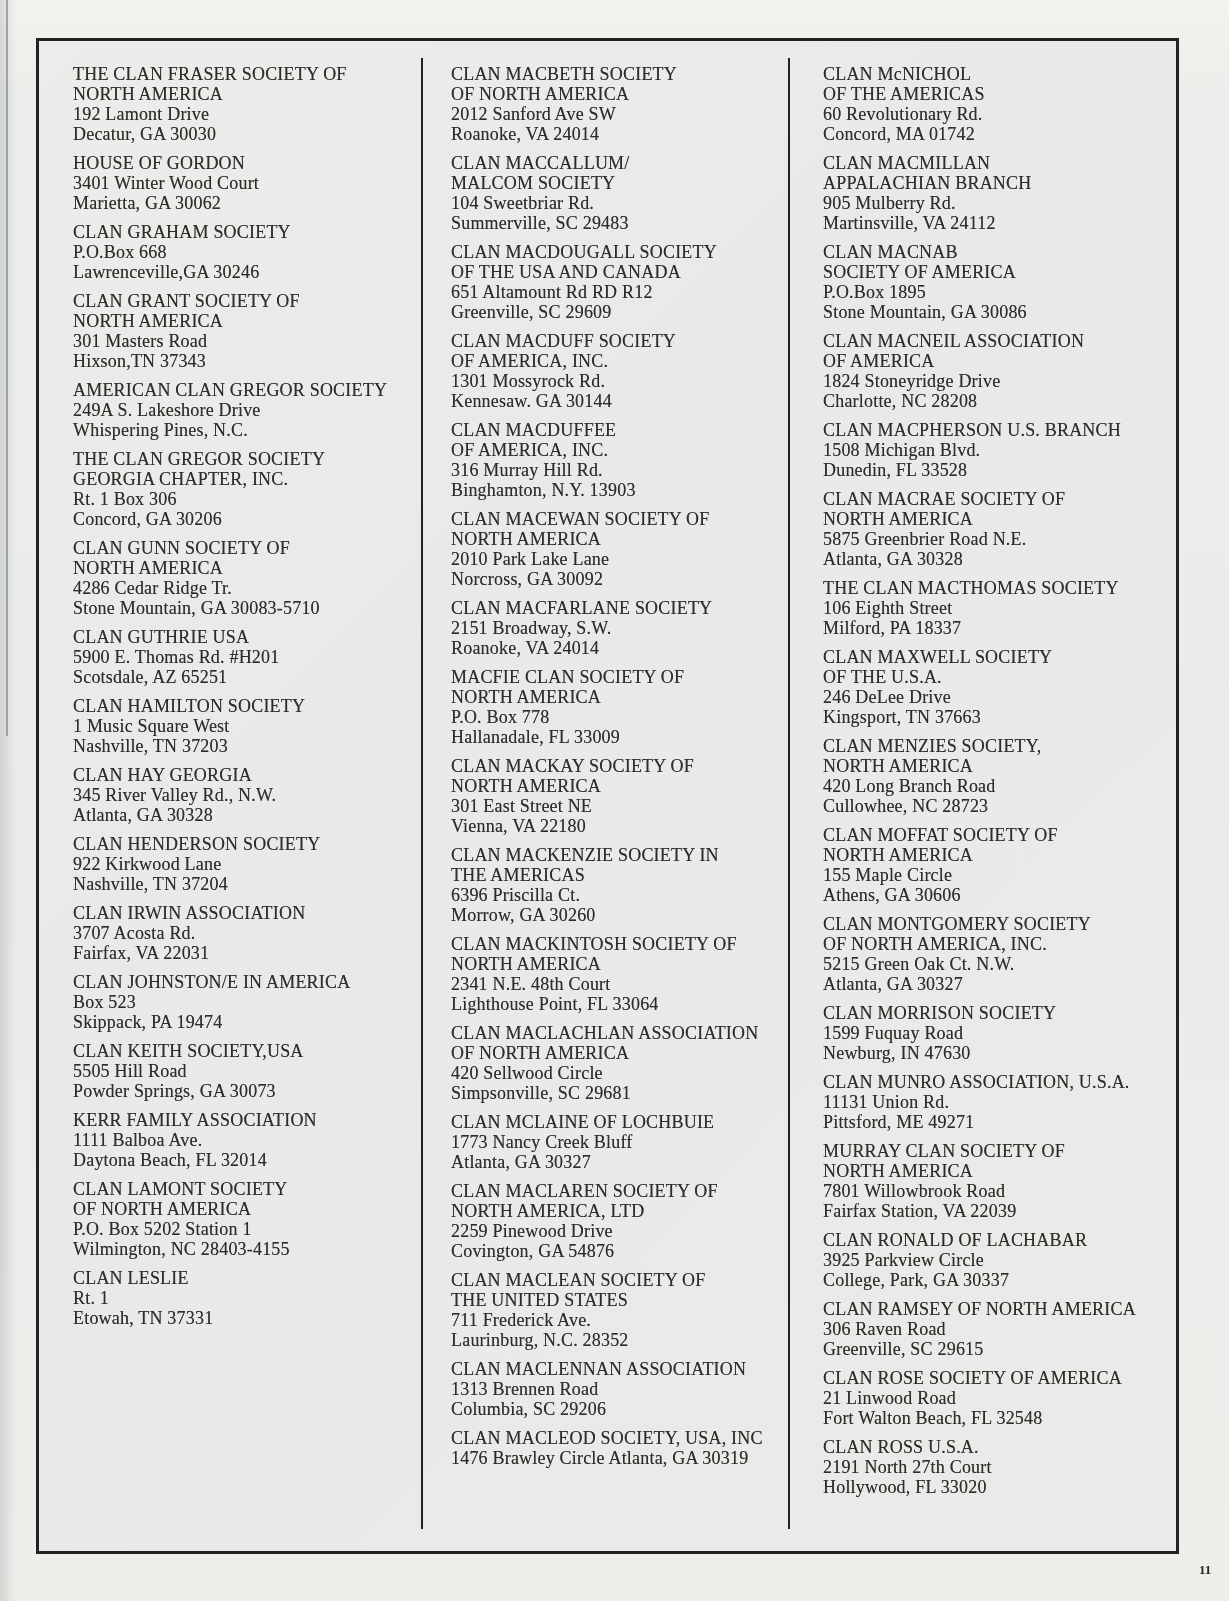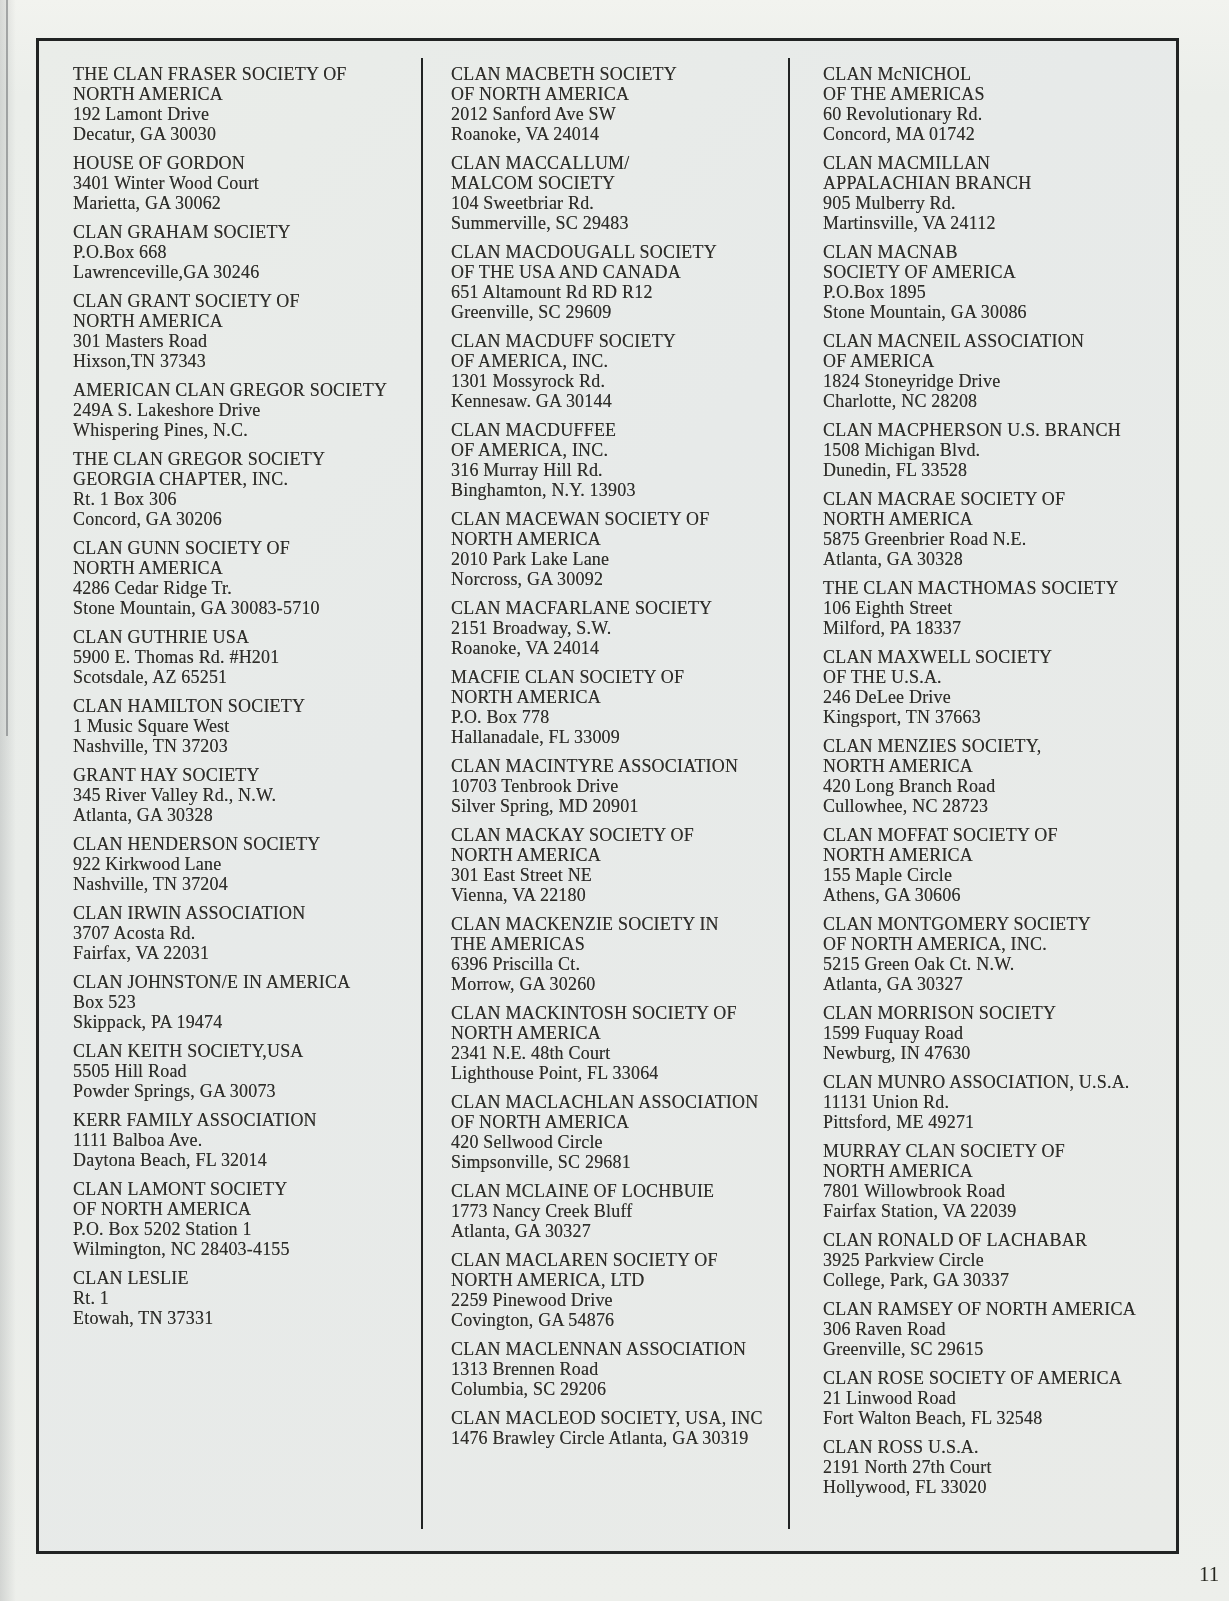--- a/index.html
+++ b/index.html
@@ -65,22 +65,23 @@
     font-size: 18px;
     line-height: 20px;
     color: #2e2d29;
     letter-spacing: 0.2px;
     white-space: nowrap;
     text-shadow: 0 0 0.5px rgba(46,45,41,0.55);
   }
   .pageno {
     position: absolute;
     left: 1199px; top: 1562px;
-    font-size: 21px;
+    font-size: 13px;
     color: #26271f;
+    font-weight: bold;
   }
 </style>
 </head>
 <body>
 
 <div class="page">
   <div class="edge-shadow"></div>
   <div class="edge-line"></div>
 
   <div class="ghost g1"></div>
@@ -138,21 +139,21 @@
           <div class="line">CLAN GUTHRIE USA</div>
           <div class="line">5900 E. Thomas Rd. #H201</div>
           <div class="line">Scotsdale, AZ 65251</div>
         </div>
         <div class="entry">
           <div class="line">CLAN HAMILTON SOCIETY</div>
           <div class="line">1 Music Square West</div>
           <div class="line">Nashville, TN 37203</div>
         </div>
         <div class="entry">
-          <div class="line">GRANT HAY SOCIETY</div>
+          <div class="line">CLAN HAY GEORGIA</div>
           <div class="line">345 River Valley Rd., N.W.</div>
           <div class="line">Atlanta, GA 30328</div>
         </div>
         <div class="entry">
           <div class="line">CLAN HENDERSON SOCIETY</div>
           <div class="line">922 Kirkwood Lane</div>
           <div class="line">Nashville, TN 37204</div>
         </div>
         <div class="entry">
           <div class="line">CLAN IRWIN ASSOCIATION</div>
@@ -228,25 +229,20 @@
           <div class="line">2151 Broadway, S.W.</div>
           <div class="line">Roanoke, VA 24014</div>
         </div>
         <div class="entry">
           <div class="line">MACFIE CLAN SOCIETY OF</div>
           <div class="line">NORTH AMERICA</div>
           <div class="line">P.O. Box 778</div>
           <div class="line">Hallanadale, FL 33009</div>
         </div>
         <div class="entry">
-          <div class="line">CLAN MACINTYRE ASSOCIATION</div>
-          <div class="line">10703 Tenbrook Drive</div>
-          <div class="line">Silver Spring, MD 20901</div>
-        </div>
-        <div class="entry">
           <div class="line">CLAN MACKAY SOCIETY OF</div>
           <div class="line">NORTH AMERICA</div>
           <div class="line">301 East Street NE</div>
           <div class="line">Vienna, VA 22180</div>
         </div>
         <div class="entry">
           <div class="line">CLAN MACKENZIE SOCIETY IN</div>
           <div class="line">THE AMERICAS</div>
           <div class="line">6396 Priscilla Ct.</div>
           <div class="line">Morrow, GA 30260</div>
@@ -268,20 +264,26 @@
           <div class="line">1773 Nancy Creek Bluff</div>
           <div class="line">Atlanta, GA 30327</div>
         </div>
         <div class="entry">
           <div class="line">CLAN MACLAREN SOCIETY OF</div>
           <div class="line">NORTH AMERICA, LTD</div>
           <div class="line">2259 Pinewood Drive</div>
           <div class="line">Covington, GA 54876</div>
         </div>
         <div class="entry">
+          <div class="line">CLAN MACLEAN SOCIETY OF</div>
+          <div class="line">THE UNITED STATES</div>
+          <div class="line">711 Frederick Ave.</div>
+          <div class="line">Laurinburg, N.C. 28352</div>
+        </div>
+        <div class="entry">
           <div class="line">CLAN MACLENNAN ASSOCIATION</div>
           <div class="line">1313 Brennen Road</div>
           <div class="line">Columbia, SC 29206</div>
         </div>
         <div class="entry">
           <div class="line">CLAN MACLEOD SOCIETY, USA, INC</div>
           <div class="line">1476 Brawley Circle  Atlanta, GA 30319</div>
         </div>
       </div>
     <div class="col col-3">

